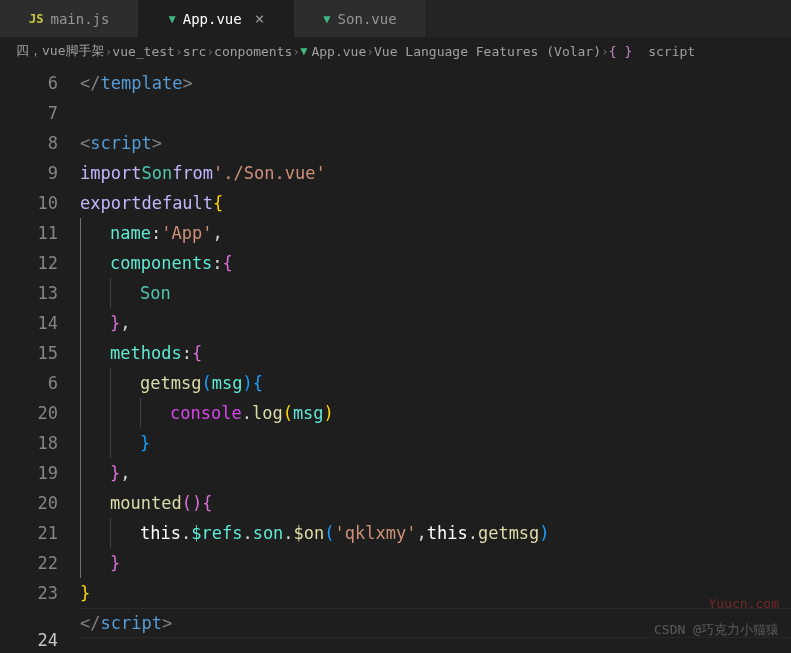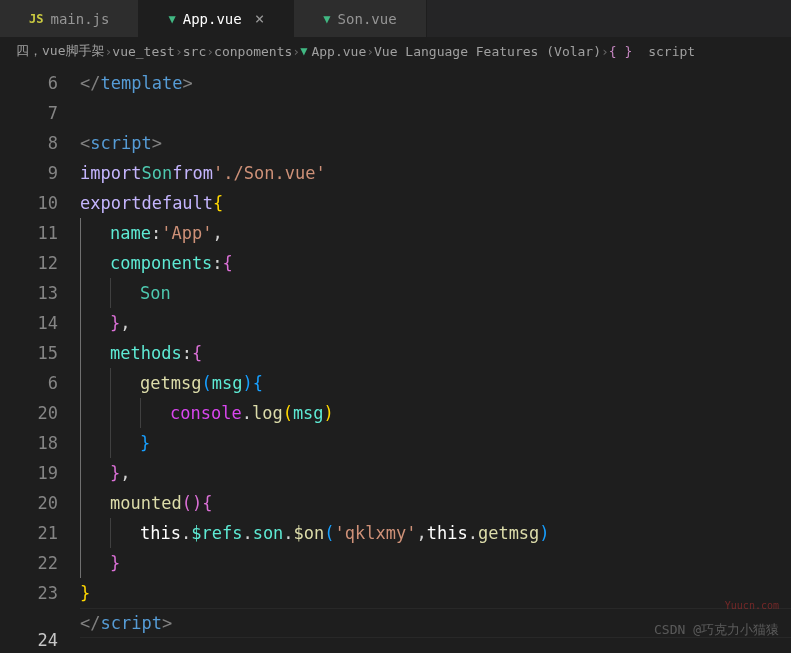--- a/index.html
+++ b/index.html
@@ -118,21 +118,21 @@
       height: 30px;
       border-top: 1px solid #282828;
       border-bottom: 1px solid #282828;
       pointer-events: none;
     }
     .watermark1 {
       position: absolute;
       right: 12px;
       bottom: 38px;
       color: rgba(200,50,50,0.5);
-      font-size: 10px;
+      font-size: 13px;
     }
     .watermark2 {
       position: absolute;
       right: 12px;
       bottom: 10px;
       color: rgba(200,200,200,0.35);
       font-size: 13px;
     }
   </style>
 </head>

